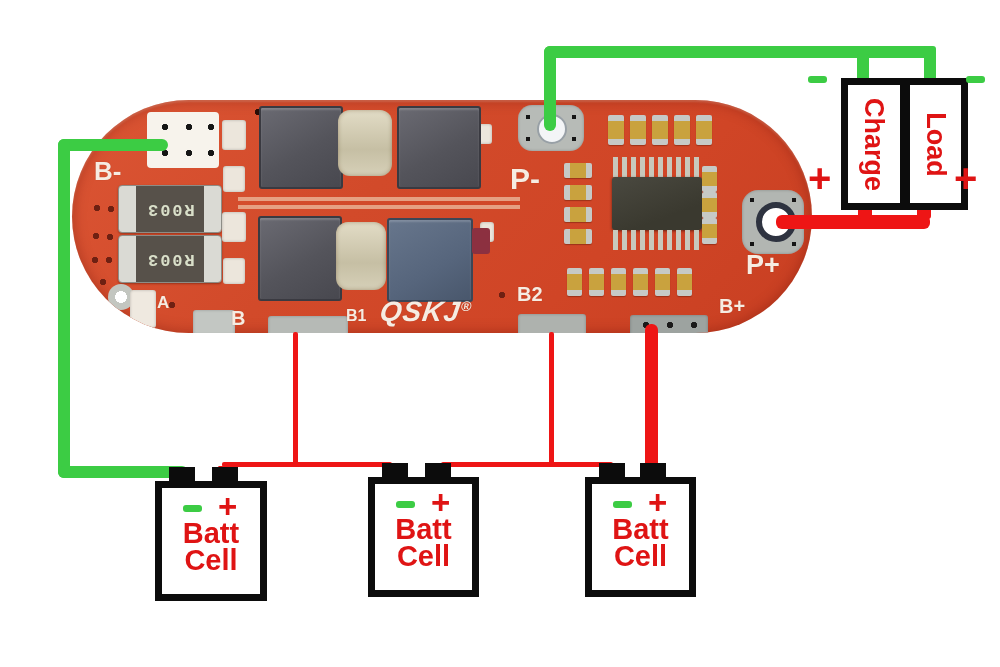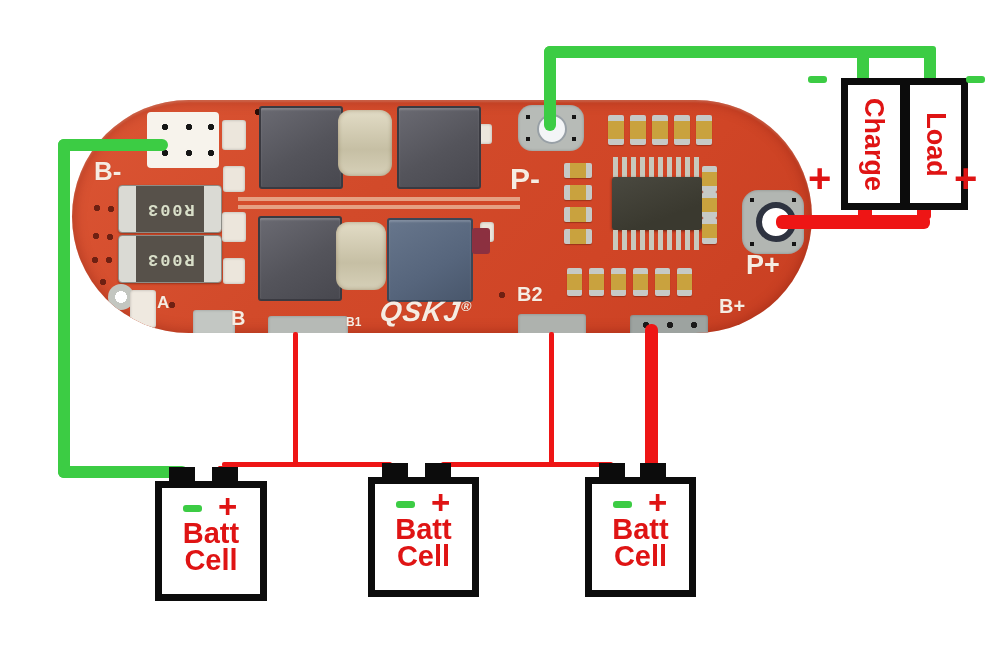--- a/index.html
+++ b/index.html
@@ -153,21 +153,21 @@
     <div class="pad" style="left:196px;top:216px;width:80px;height:23px;background:#b6bab6;"></div>
     <div class="pad" style="left:446px;top:214px;width:68px;height:25px;background:#aeb2ae;"></div>
     <div class="pad" style="left:558px;top:215px;width:78px;height:26px;background:
            radial-gradient(circle 3px at 16px 10px,#1a1a1a 97%,rgba(0,0,0,0) 100%),
            radial-gradient(circle 3px at 40px 10px,#1a1a1a 97%,rgba(0,0,0,0) 100%),
            radial-gradient(circle 3px at 64px 10px,#1a1a1a 97%,rgba(0,0,0,0) 100%),#9da3a0;"></div>
 
     <div class="silk" style="left:22px;top:58px;font-size:26px;">B-</div>
     <div class="silk" style="left:85px;top:194px;font-size:17px;">A</div>
     <div class="silk" style="left:159px;top:208px;font-size:20px;">B</div>
-    <div class="silk" style="left:274px;top:216px;font-size:12px;">B1</div>
+    <div class="silk" style="left:274px;top:208px;font-size:16px;">B1</div>
     <div class="silk" style="left:445px;top:184px;font-size:20px;">B2</div>
     <div class="silk" style="left:647px;top:196px;font-size:20px;">B+</div>
     <div class="silk" style="left:674px;top:152px;font-size:27px;">P+</div>
     <div class="silk" style="left:438px;top:64px;font-size:30px;">P-</div>
     <div class="silk" style="left:308px;top:198px;font-size:28px;font-style:italic;transform:skewX(-8deg);letter-spacing:1px;">
       <span>QSKJ</span><sup style="font-size:14px;font-style:normal;">®</sup>
     </div>
   </div>
 
   <div class="wire wg" style="left:58px;top:139px;width:110px;height:12px;"></div>

